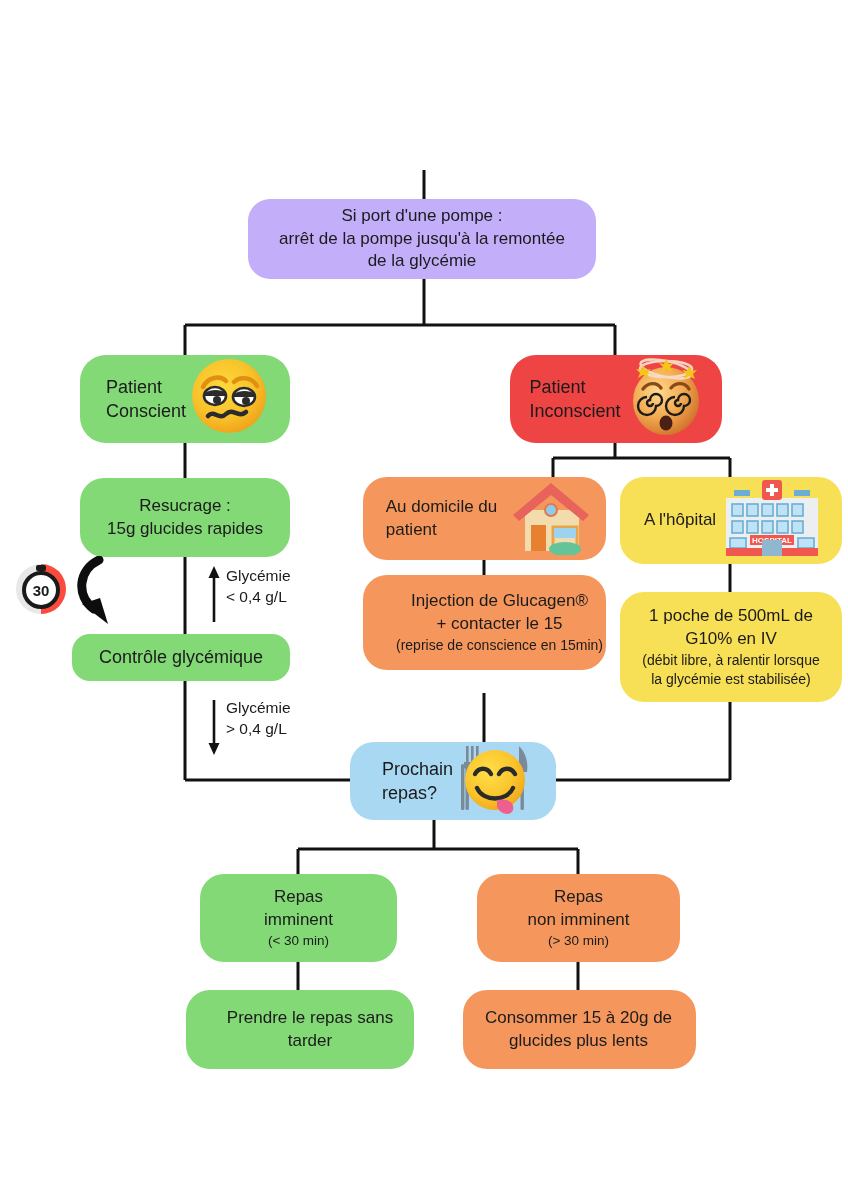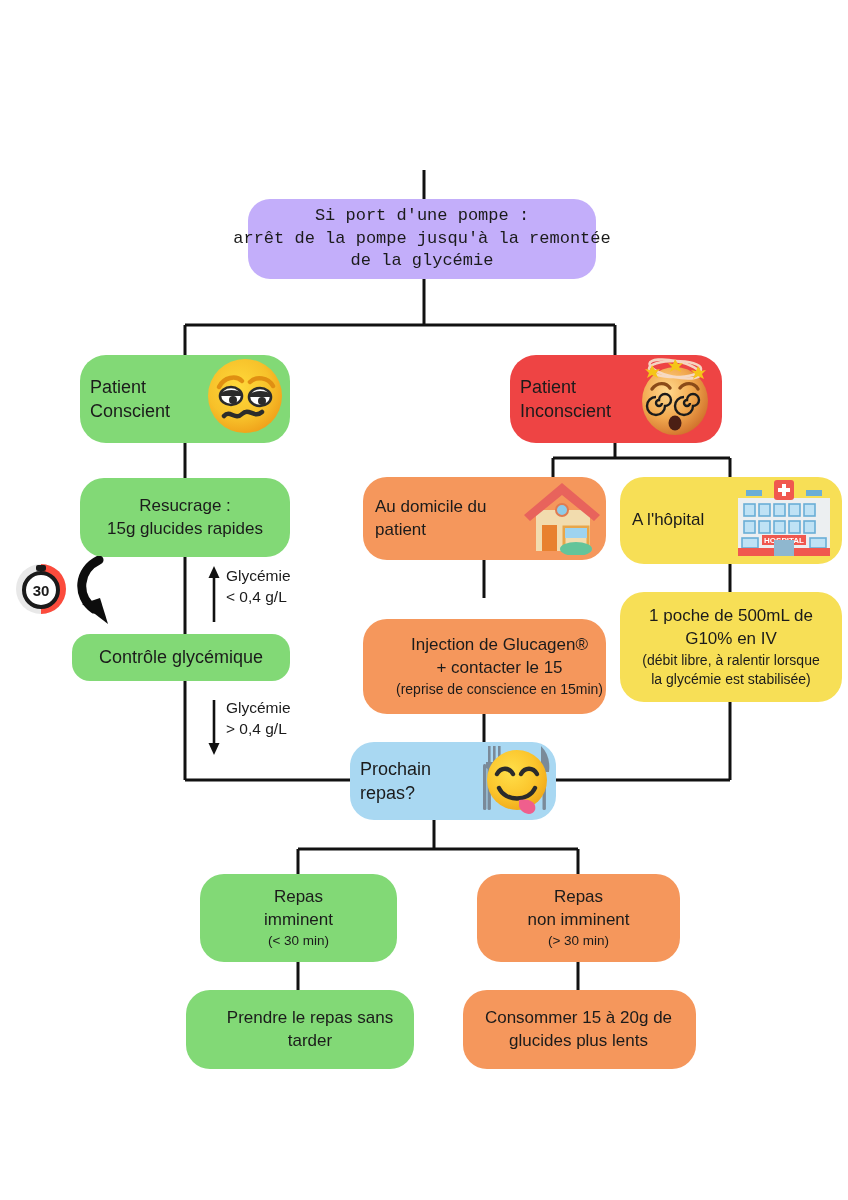--- a/index.html
+++ b/index.html
@@ -38,21 +38,21 @@
     line-height: 1.34;
     padding: 6px 10px;
     z-index: 3;
   }
   .node .ln {
     display: block;
     white-space: nowrap;
   }
   .node.withicon {
     flex-direction: row;
-    justify-content: space-between;
+    justify-content: center;
     gap: 2px;
   }
   .node.withicon .txt {
     display: flex;
     flex-direction: column;
     align-items: flex-start;
     text-align: left;
   }
   .emoji {
     flex: 0 0 auto;
@@ -160,21 +160,21 @@
     <div>&lt; 0,4 g/L</div>
   </div>
 
   <div class="edge-label" style="left:226px; top:698px;">
     <div>Glycémie</div>
     <div>&gt; 0,4 g/L</div>
   </div>
 
 
   <div class="node" style="left:248px; top:199px; width:348px; height:80px;
-       background:#c3aefa; border-radius:22px;font-family:Liberation Mono, monospace;">
+       background:#c3aefa; border-radius:22px;">
     <span class="ln fs-17">Si port d'une pompe :</span>
     <span class="ln fs-17">arrêt de la pompe jusqu'à la remontée</span>
     <span class="ln fs-17">de la glycémie</span>
   </div>
 
   <div class="node withicon" style="left:80px; top:355px; width:210px; height:88px;
        background:#82d976; border-radius:26px; padding-right:4px;">
     <div class="txt">
       <span class="ln fs-18">Patient</span>
       <span class="ln fs-18">Conscient</span>
@@ -296,21 +296,21 @@
         <rect x="34" y="57" width="44" height="10" fill="#f0584f"></rect>
         <text x="56" y="65" font-family="'Liberation Sans', sans-serif" font-size="8" font-weight="bold" fill="#ffffff" text-anchor="middle">HOSPITAL</text>
         <rect x="14" y="60" width="16" height="10" fill="#bfe2f5" stroke="#6aaed6" stroke-width="1.6"></rect>
         <rect x="82" y="60" width="16" height="10" fill="#bfe2f5" stroke="#6aaed6" stroke-width="1.6"></rect>
         <rect x="10" y="70" width="92" height="8" fill="#f0584f"></rect>
         <rect x="46" y="62" width="20" height="16" fill="#8fb7cf"></rect>
       </svg>
     </span>
   </div>
 
-  <div class="node" style="left:363px; top:619px; width:243px; height:95px;
+  <div class="node" style="left:363px; top:575px; width:243px; height:95px;
        background:#f5975c; border-radius:24px;padding-left:40px;">
     <span class="ln fs-17">Injection de Glucagen®</span>
     <span class="ln fs-17">+ contacter le 15</span>
     <span class="ln fs-14">(reprise de conscience en 15min)</span>
   </div>
 
   <div class="node" style="left:620px; top:592px; width:222px; height:110px;
        background:#f7df56; border-radius:24px;">
     <span class="ln fs-17">1 poche de 500mL de</span>
     <span class="ln fs-17">G10% en IV</span>

